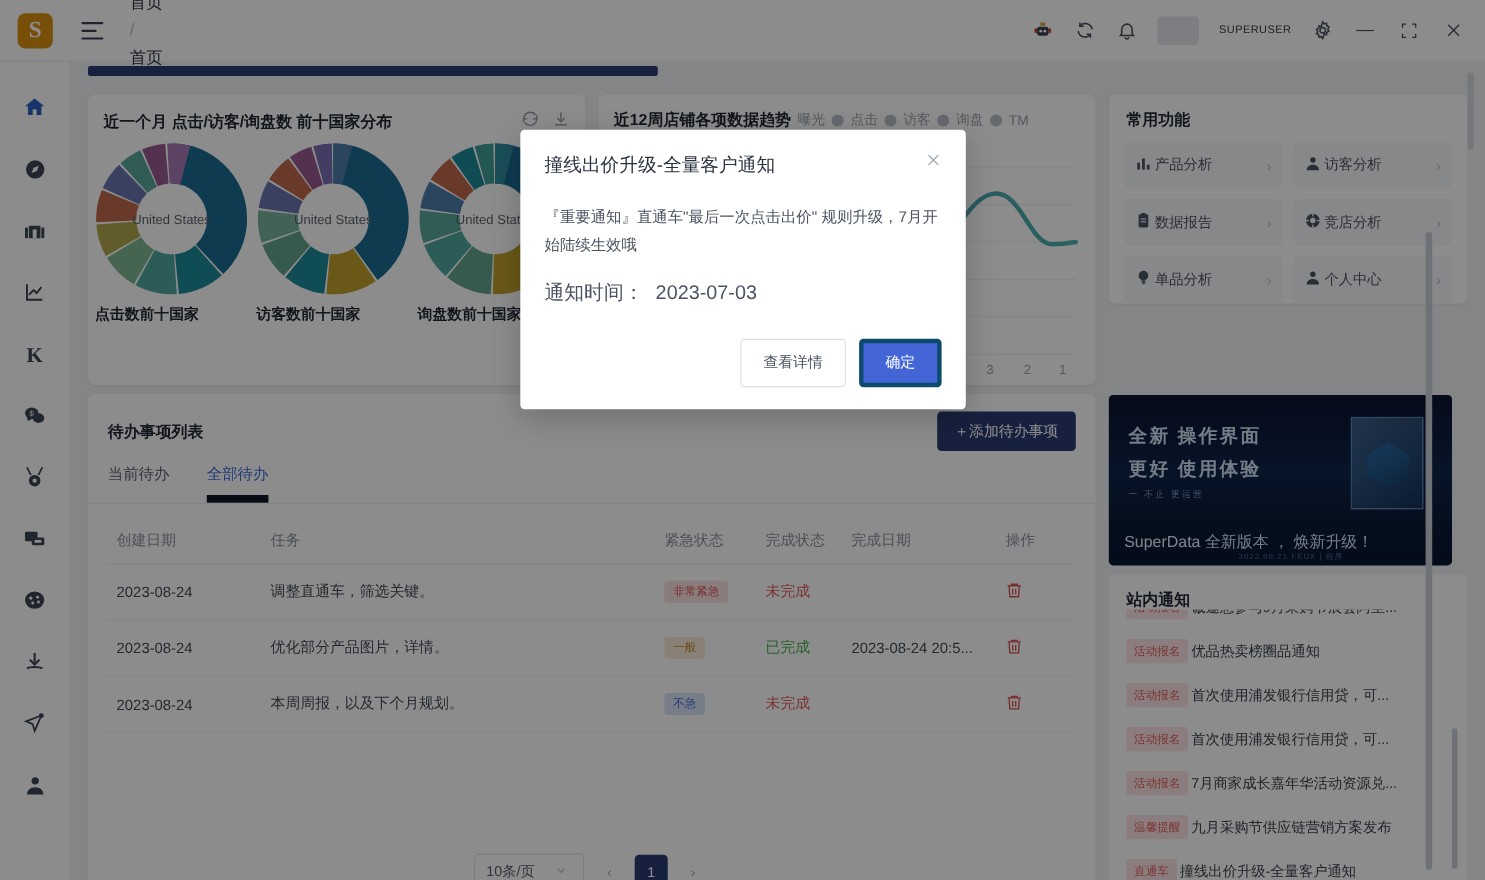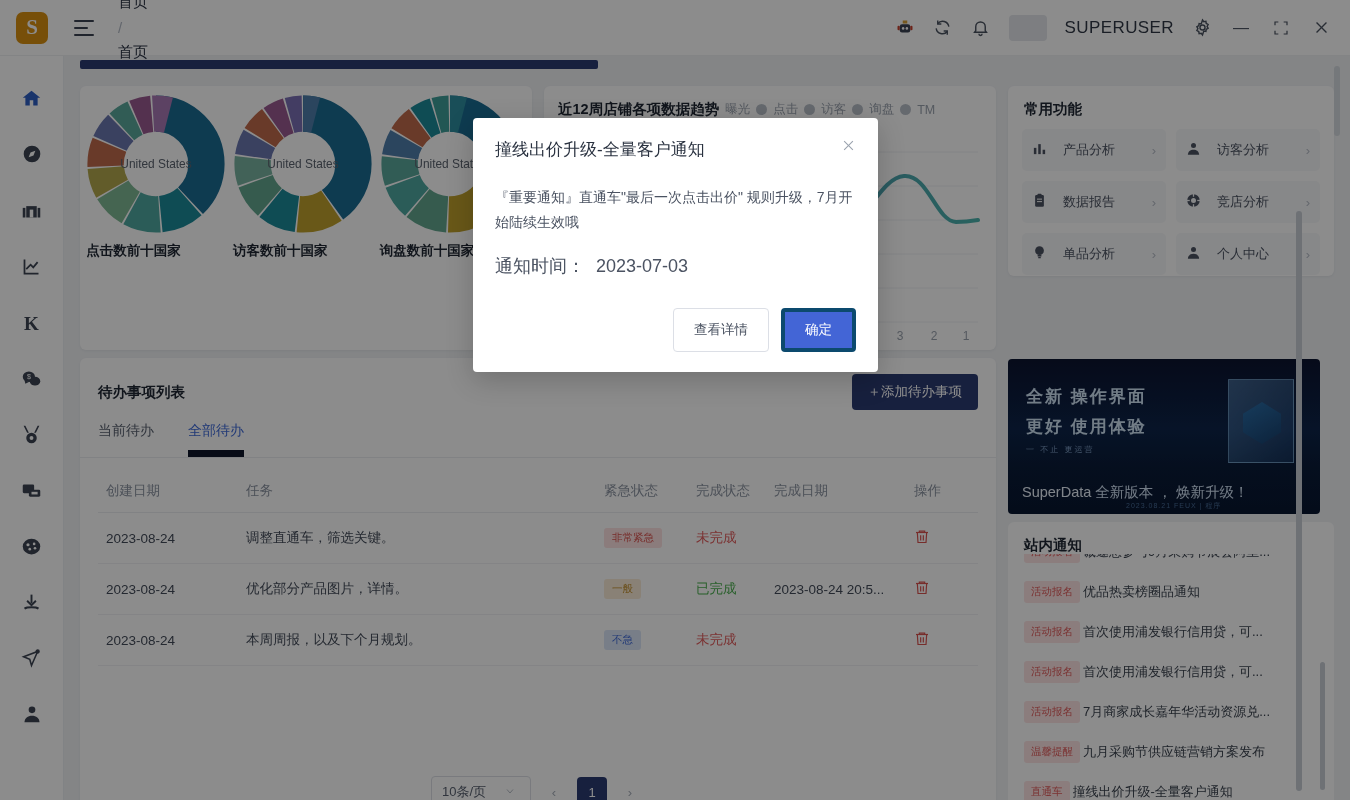--- a/index.html
+++ b/index.html
@@ -30,21 +30,21 @@
   .hamburger { margin-left:26px; width:20px; height:16px; cursor:pointer; position:relative; }
   .hamburger i { position:absolute; left:0; height:2px; background:#3b4252; border-radius:1px; }
   .hamburger i:nth-child(1){ top:0; width:20px; }
   .hamburger i:nth-child(2){ top:7px; width:14px; }
   .hamburger i:nth-child(3){ top:14px; width:20px; }
   .breadcrumb { margin-left:24px; font-size:15px; color:#2c3444; display:flex; gap:7px;flex-direction:column; }
   .breadcrumb .sep { color:#b3bac5; }
   .tb-right { margin-left:auto; display:flex; align-items:center; gap:18px; padding-right:18px; }
   .tb-icon { width:20px; height:20px; color:#4a5260; display:flex; align-items:center; justify-content:center; cursor:pointer;}
   .avatar { width:38px; height:26px; background:#e3e6eb; border-radius:4px; }
-  .username { font-size:17px; color:#303845; letter-spacing:.4px; }
+  .username { font-size:10px; color:#303845; letter-spacing:.4px; }
   .win-btn { width:22px; height:22px; display:flex; align-items:center; justify-content:center; color:#4a5260; cursor:pointer; }
 
   
   .rail {
     position:absolute; left:0; top:56px; width:64px; height:744px;
     background:#fff; border-right:1px solid #eceff3; z-index:30;
     display:flex; flex-direction:column; align-items:center; padding-top:16px; gap:0;
   }
   .rail-item {
     width:64px; height:56px; display:flex; align-items:center; justify-content:center;
@@ -111,21 +111,21 @@
     display:flex; align-items:center; padding:0 10px; font-size:13px; color:#5a6271; gap:18px; cursor:pointer;
   }
   .pg { width:30px; height:30px; border-radius:4px; display:flex; align-items:center; justify-content:center;
         font-size:13px; color:#a6adb8; cursor:pointer; }
   .pg.cur { background:#2b3b72; color:#fff; }
   .func-card { width:326px; height:190px; position:relative; }
   .sec-title { font-size:14.5px; font-weight:bold; color:#1f2733; padding:14px 0 0 16px; }
   .func-grid { display:grid; grid-template-columns:1fr 1fr; gap:10px; padding:10px 14px 0 14px; }
   .func-item {
     background:#f6f7f9; border-radius:5px; height:42px; display:flex; align-items:center;
-    padding:0 10px; gap:16px; font-size:13px; color:#4b5362; cursor:pointer;
+    padding:0 10px; gap:3px; font-size:13px; color:#4b5362; cursor:pointer;
   }
   .func-item .chev { margin-left:auto; color:#b6bcc6; font-size:13px; }
   .banner {
     position:absolute; left:944px; top:303px; width:312px; height:155px;
     border-radius:4px; overflow:hidden;
     background:linear-gradient(180deg,#0b1430 0%,#0d2449 45%,#0a1c38 70%,#091630 100%);
   }
   .banner .hero { position:absolute; left:18px; top:26px; color:#cfe3f5; }
   .hero-l1 { font-size:17px; font-weight:bold; letter-spacing:2px; }
   .hero-l2 { font-size:17px; font-weight:bold; letter-spacing:2px; margin-top:7px; }
@@ -171,20 +171,40 @@
 </head>
 <body>
 
 <div id="app">
 
   <div class="main">
 
     <div class="topbar-strip"></div>
 
     <div class="card donut-card">
+      <div class="card-head">
+        <div class="card-title">近一个月 点击/访客/询盘数 前十国家分布</div>
+        <div class="card-acts">
+          <span>
+            <svg width="16" height="16" viewBox="0 0 24 24" fill="none" stroke="currentColor" stroke-width="2">
+              <path d="M21 12a9 9 0 0 1-9 9 9 9 0 0 1-7.5-4"></path>
+                <path d="M3 12a9 9 0 0 1 9-9 9 9 0 0 1 7.5 4"></path>
+              <polyline points="3 17 3 12 8 12"></polyline>
+                <polyline points="21 7 21 12 16 12"></polyline>
+            </svg>
+          </span>
+          <span>
+            <svg width="16" height="16" viewBox="0 0 24 24" fill="none" stroke="currentColor" stroke-width="2">
+              <path d="M12 3v12"></path>
+                <polyline points="7 11 12 16 17 11"></polyline>
+                <path d="M4 20h16"></path>
+            </svg>
+          </span>
+        </div>
+      </div>
       <div class="donuts">
         <div class="donut-wrap">
           <svg width="140" height="140" viewBox="0 0 100 100">
             <g transform="translate(50,50)">
               <circle r="36" fill="none" stroke="#1b6c93" stroke-width="26" stroke-dasharray="85.8 140.2" transform="rotate(-90)"></circle>
               <circle r="36" fill="none" stroke="#1c8a9a" stroke-width="26" stroke-dasharray="22.6 203.4" stroke-dashoffset="-86.8" transform="rotate(-90)"></circle>
               <circle r="36" fill="none" stroke="#4fa8a0" stroke-width="26" stroke-dasharray="20.4 205.6" stroke-dashoffset="-110.4" transform="rotate(-90)"></circle>
               <circle r="36" fill="none" stroke="#7fb894" stroke-width="26" stroke-dasharray="18.1 207.9" stroke-dashoffset="-131.8" transform="rotate(-90)"></circle>
               <circle r="36" fill="none" stroke="#b3a84e" stroke-width="26" stroke-dasharray="15.8 210.2" stroke-dashoffset="-150.9" transform="rotate(-90)"></circle>
               <circle r="36" fill="none" stroke="#c06a4b" stroke-width="26" stroke-dasharray="15.8 210.2" stroke-dashoffset="-167.7" transform="rotate(-90)"></circle>

